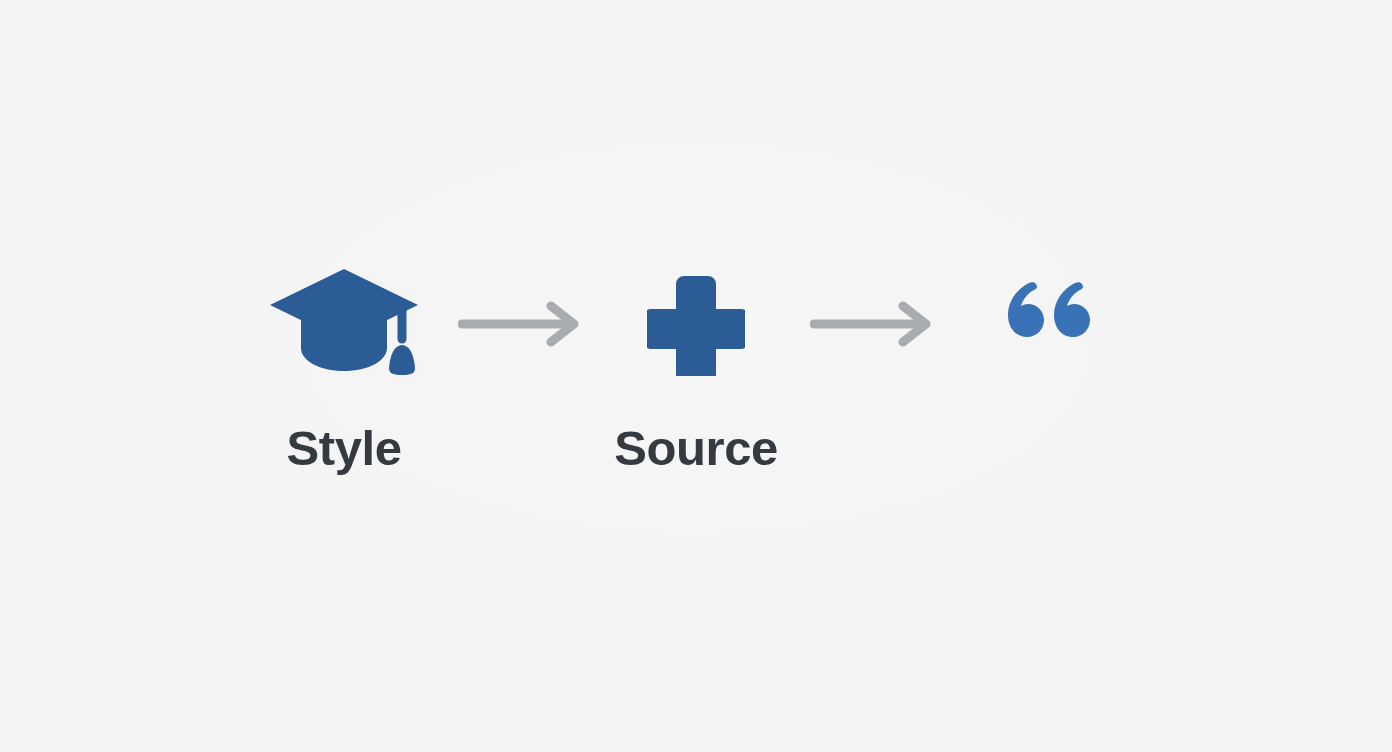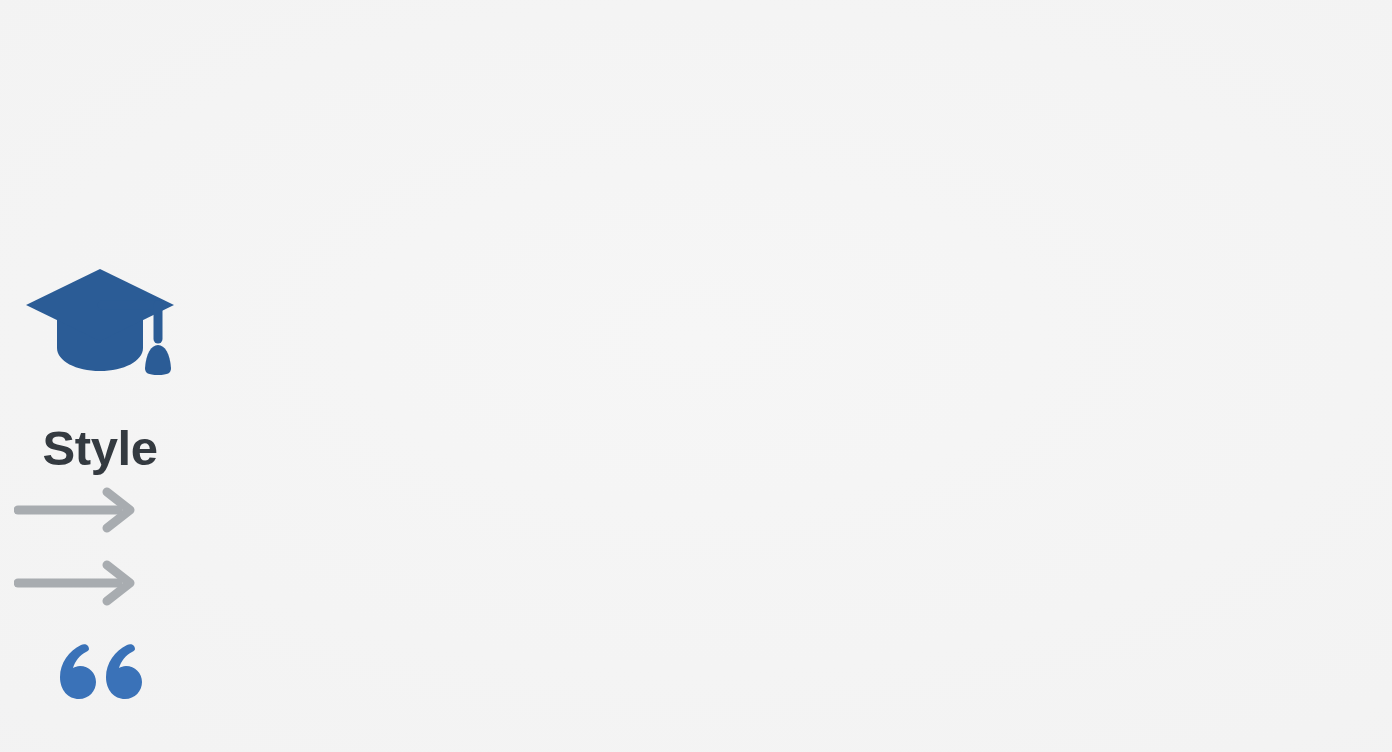--- a/index.html
+++ b/index.html
@@ -24,21 +24,21 @@
     pointer-events: none;
   }
 
   #flow {
     position: absolute;
     left: 0;
     top: 0;
     width: 1392px;
     height: 752px;
     display: flex;
-    flex-direction: column;
+    flex-direction: row;
     align-items: flex-start;
     justify-content: center;
     padding-top: 258px;
     box-sizing: border-box;
   }
 
   .step {
     display: flex;
     flex-direction: column;
     align-items: center;
@@ -100,20 +100,28 @@
     <div class="step-label">Style</div>
   </div>
 
   <div class="connector">
     <svg width="124" height="46" viewBox="0 0 124 46" aria-hidden="true">
       <path d="M4 23 L104 23" stroke="#A8ACB0" stroke-width="9" stroke-linecap="round" fill="none"></path>
       <path d="M93 5 L116 23 L93 41" stroke="#A8ACB0" stroke-width="9" stroke-linecap="round" stroke-linejoin="round" fill="none"></path>
     </svg>
   </div>
 
+  <div class="step">
+    <div class="icon-box">
+      <svg width="98" height="104" viewBox="0 0 98 104" aria-hidden="true">
+        <path d="M37 4 h24 a8 8 0 0 1 8 8 v25 h25 a8 8 0 0 1 8 8 v24 a8 8 0 0 1 -8 8 h-25 v25 a8 8 0 0 1 -8 8 h-24 a8 8 0 0 1 -8 -8 v-25 h-25 a8 8 0 0 1 -8 -8 v-24 a8 8 0 0 1 8 -8 h25 v-25 a8 8 0 0 1 8 -8 z" fill="#2B5C96"></path>
+      </svg>
+    </div>
+    <div class="step-label">Source</div>
+  </div>
 
   <div class="connector">
     <svg width="124" height="46" viewBox="0 0 124 46" aria-hidden="true">
       <path d="M4 23 L104 23" stroke="#A8ACB0" stroke-width="9" stroke-linecap="round" fill="none"></path>
       <path d="M93 5 L116 23 L93 41" stroke="#A8ACB0" stroke-width="9" stroke-linecap="round" stroke-linejoin="round" fill="none"></path>
     </svg>
   </div>
 
   <div class="step">
     <div class="icon-box quote-wrap">

